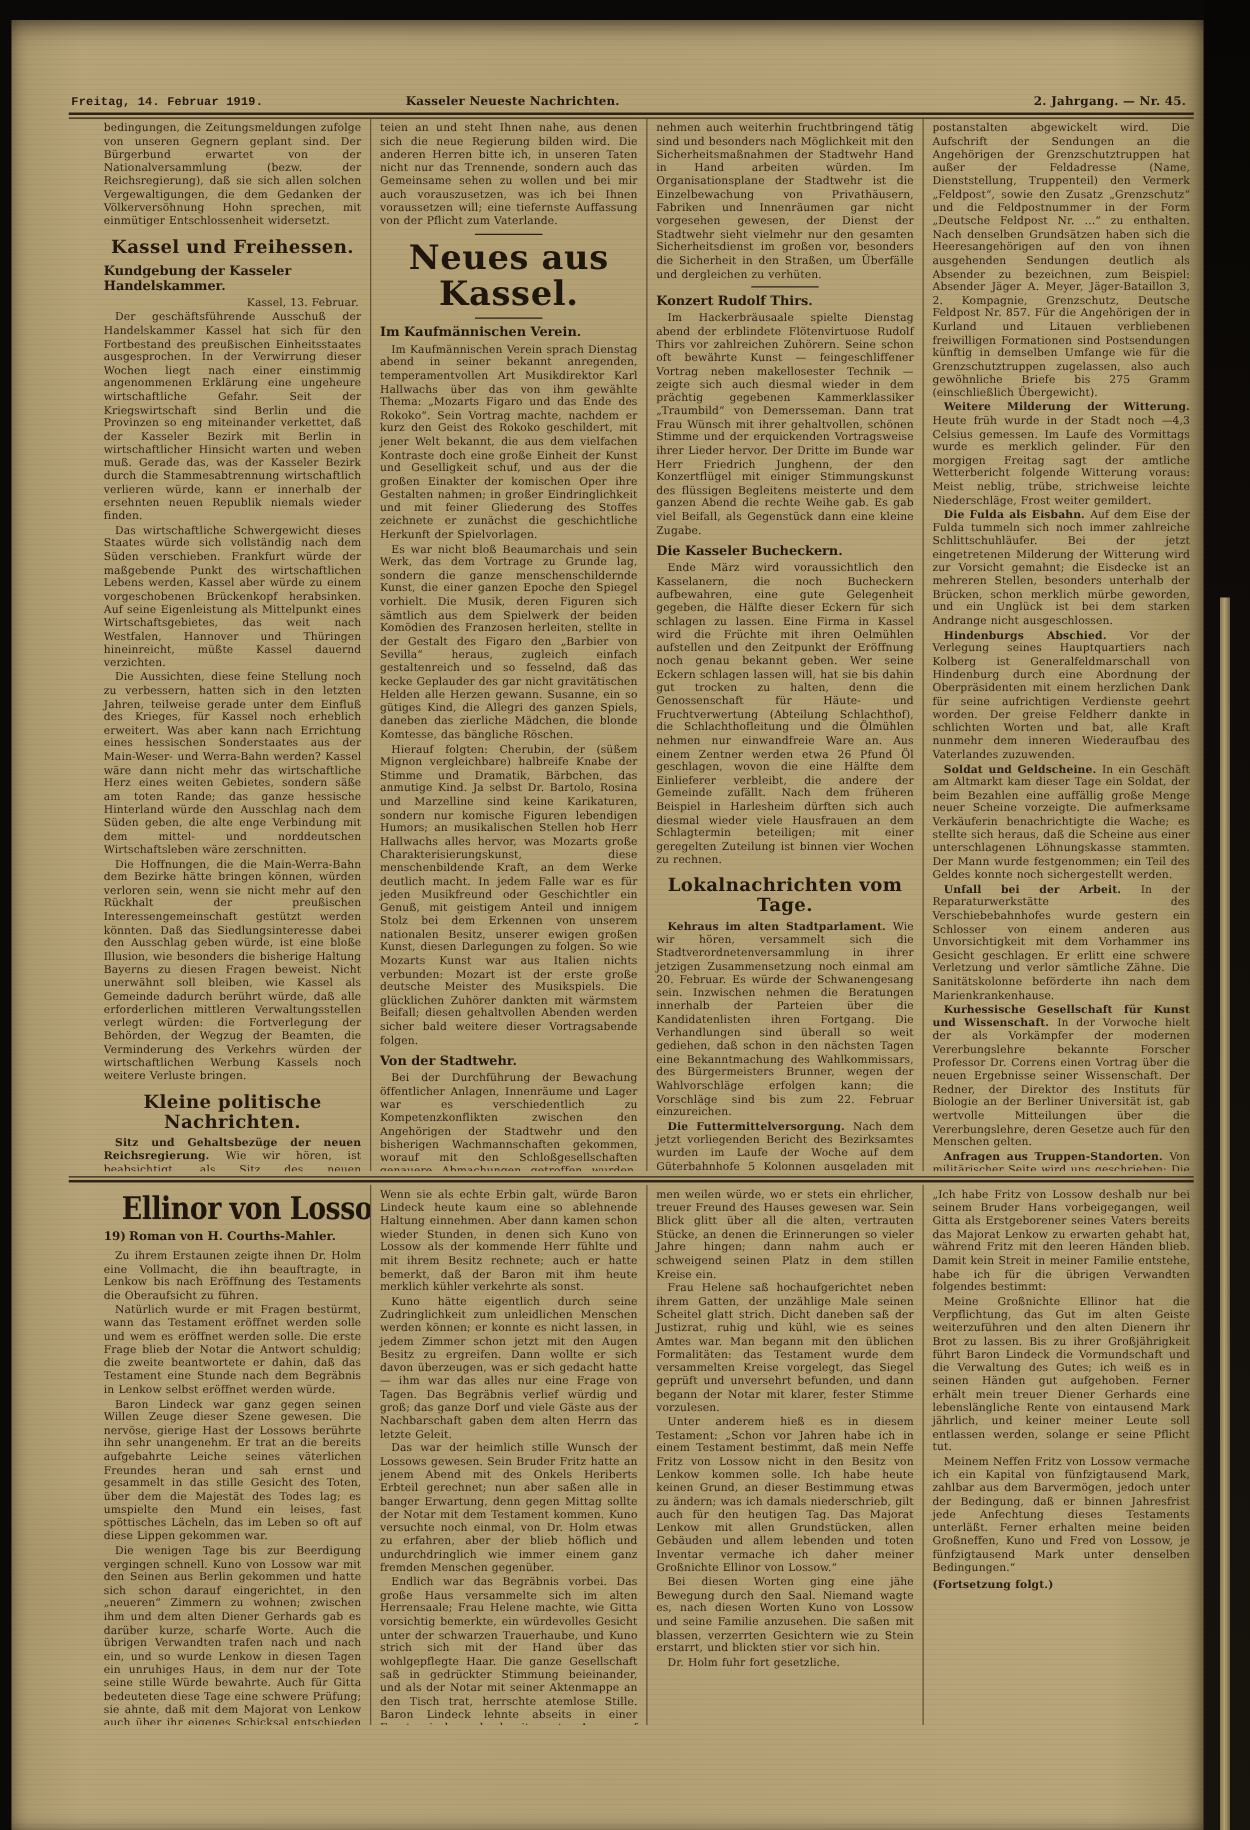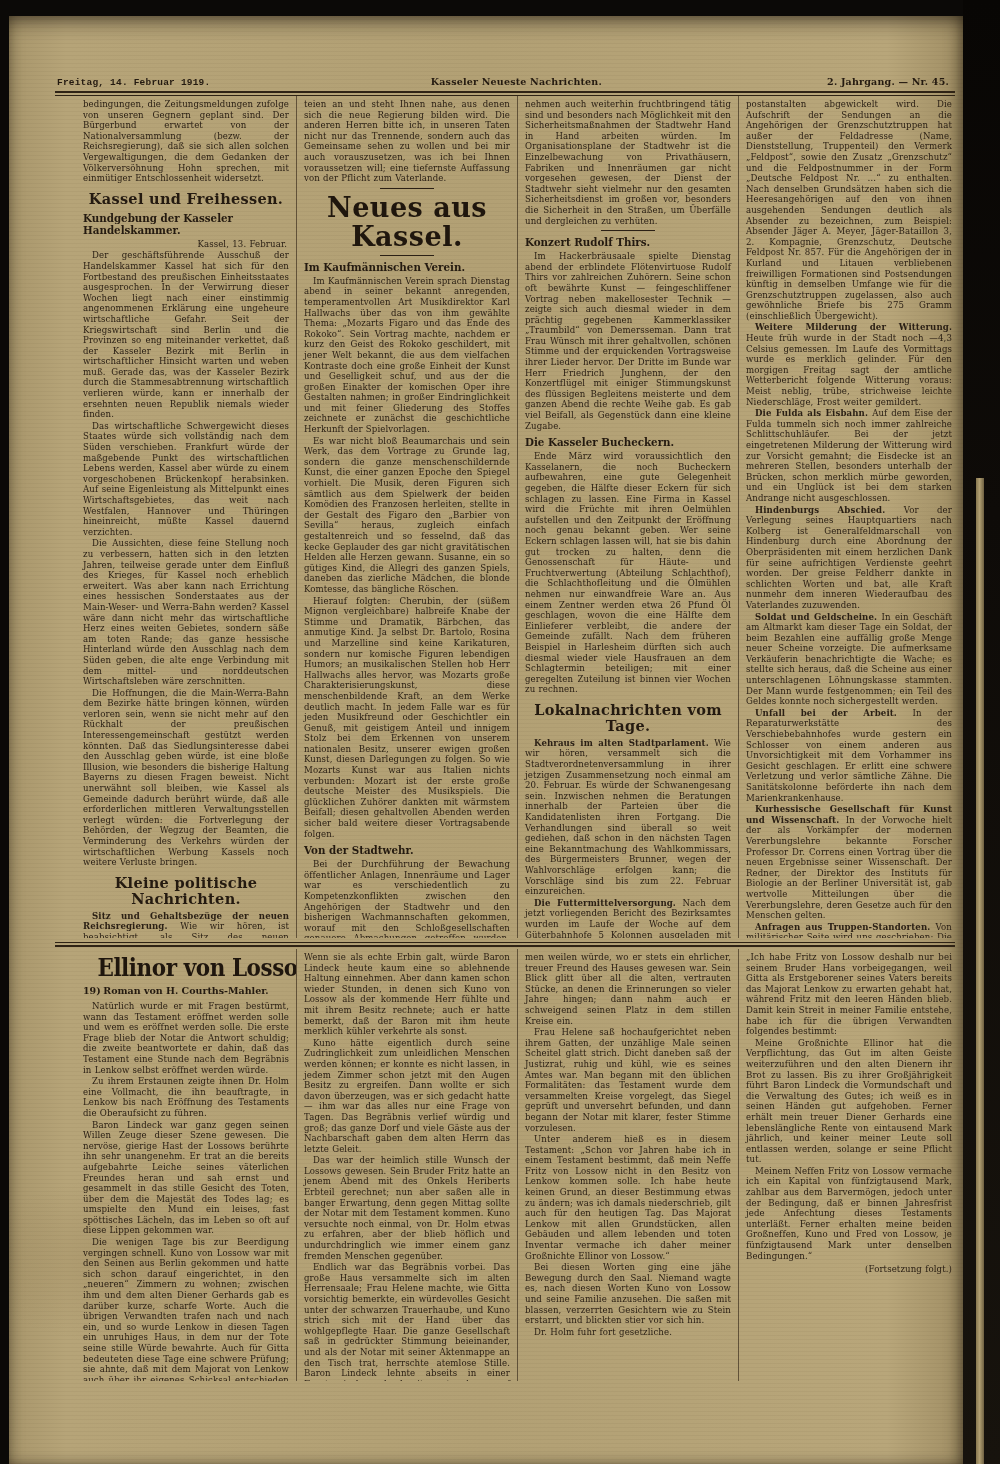--- a/index.html
+++ b/index.html
@@ -24,21 +24,21 @@
       linear-gradient(90deg,#a8966b 0%,#b6a478 6%,#b2a074 50%,#b8a67a 92%,#a08e64 100%);
     box-shadow:
       inset 0 16px 20px -12px rgba(18,12,6,0.6),
       inset -10px 0 16px -8px rgba(18,12,6,0.55),
       inset 10px 0 16px -11px rgba(18,12,6,0.4),
       inset 0 -10px 16px -12px rgba(18,12,6,0.35);
   }
   .masthead{margin:60px 14px 0 48px;display:flex;align-items:baseline;
     font-size:9.5px;font-weight:bold;color:#241a10;letter-spacing:0.2px;}
   .m-date{width:30%;font-family:Liberation Mono, monospace;}
-  .m-title{flex:1;text-align:center;}
+  .m-title{flex:1;}
   .m-issue{width:27%;text-align:right;}
   .head-rule{margin:3px 8px 0 46px;height:2px;border-top:2px solid #2f2315;border-bottom:1px solid #2f2315;}
   .columns{display:flex;align-items:stretch;margin:0 4px 0 72px;}
   .columns.main{height:842px;overflow:hidden;}
   .columns.feuil{height:432px;overflow:hidden;}
   .col{flex:1 1 0;min-width:0;padding:3px 7px 0 7px;border-left:1px solid rgba(52,39,23,0.65);overflow:hidden;}
   .col:first-child{border-left:none;padding-left:2px;}
   .feuil-rule{margin:4px 8px 2px 46px;height:2px;border-top:1px solid #2f2315;border-bottom:2px solid #2f2315;}
 
   .b-para,.b-item,.b-opening,.b-closing,.b-dateline{
@@ -53,21 +53,21 @@
     margin:5px 0 3px;color:#241a10;}
   .b-bigheading{font-size:27px;line-height:29px;font-weight:bold;text-align:center;
     margin:3px 0 2px;color:#1f160d;letter-spacing:0.5px;}
   .b-rule{width:54px;margin:4px auto;border-top:1.3px solid #2b2015;}
   .b-title{font-size:25px;line-height:27px;font-weight:bold;text-align:center;
     margin:2px 0 4px;color:#1f160d;letter-spacing:-0.5px;white-space:nowrap;
     transform:scaleX(0.86);transform-origin:center;}
   .b-byline{font-size:9.5px;line-height:12px;font-weight:bold;text-align:center;
     margin:0 0 4px;color:#241a10;position:relative;}
   .byline-num{position:absolute;left:0;font-weight:bold;}
-  .b-closing{text-align:right;text-indent:0;margin-top:3px;}
+  .b-closing{text-indent:0;margin-top:3px;font-weight:bold;}
   h1,h2,h3,p{margin-block:0;}
 </style>
 </head>
 <body>
 
 <div class="scan">
   <div class="paper">
     <header class="masthead">
       <span class="m-date">Freitag, 14. Februar 1919.</span>
       <span class="m-title">Kasseler Neueste Nachrichten.</span>
@@ -119,22 +119,22 @@
           <p class="b-item"><b>Unfall bei der Arbeit. </b>In der Reparaturwerkstätte des Verschiebebahnhofes wurde gestern ein Schlosser von einem anderen aus Unvorsichtigkeit mit dem Vorhammer ins Gesicht geschlagen. Er erlitt eine schwere Verletzung und verlor sämtliche Zähne. Die Sanitätskolonne beförderte ihn nach dem Marienkrankenhause.</p>
           <p class="b-item"><b>Kurhessische Gesellschaft für Kunst und Wissenschaft. </b>In der Vorwoche hielt der als Vorkämpfer der modernen Vererbungslehre bekannte Forscher Professor Dr. Correns einen Vortrag über die neuen Ergebnisse seiner Wissenschaft. Der Redner, der Direktor des Instituts für Biologie an der Berliner Universität ist, gab wertvolle Mitteilungen über die Vererbungslehre, deren Gesetze auch für den Menschen gelten.</p>
           <p class="b-item"><b>Anfragen aus Truppen-Standorten. </b>Von militärischer Seite wird uns geschrieben: Die Demobilmachungs-Auskunftsstellen der Kriegsministerien sowohl, als die bisherigen Generalkommandos sind mit Anfragen aus dem Publikum über Standorte von Truppen, Verzögerungsgründe, Demobilmachungs- und Versorgungsangelegenheiten aller Art so überhäuft, daß eine sachgemäße Beantwortung dieser Fragen nicht mehr durchführbar ist. Die Garnison- oder Bezirkskommandos sind für die zunächst gelegenen Anfragen zuständig; nur die dort nicht zu erledigenden Anfragen werden von diesen an das Generalkommando weitergegeben. Im Interesse einer schnellen Erledigung wird daher gebeten, in der Regel die gewünschte Antwort dort zu erfragen, ehe man sich mit Anfragen an das Generalkommando oder an das Kriegsministerium wendet.</p>
         </div>
       </main>
     <div class="feuil-rule"></div>
     <section class="columns feuil" id="feuilleton-columns">
         <div class="col">
           <h1 class="b-title">Ellinor von Lossow</h1>
           <p class="b-byline"><span class="byline-num">19)</span>Roman von H. Courths-Mahler.</p>
+          <p class="b-para">Zu ihrem Erstaunen zeigte ihnen Dr. Holm eine Vollmacht, die ihn beauftragte, in Lenkow bis nach Eröffnung des Testaments die Oberaufsicht zu führen.</p>
           <p class="b-para">Natürlich wurde er mit Fragen bestürmt, wann das Testament eröffnet werden solle und wem es eröffnet werden solle. Die erste Frage blieb der Notar die Antwort schuldig; die zweite beantwortete er dahin, daß das Testament eine Stunde nach dem Begräbnis in Lenkow selbst eröffnet werden würde.</p>
-          <p class="b-para">Zu ihrem Erstaunen zeigte ihnen Dr. Holm eine Vollmacht, die ihn beauftragte, in Lenkow bis nach Eröffnung des Testaments die Oberaufsicht zu führen.</p>
           <p class="b-para">Baron Lindeck war ganz gegen seinen Willen Zeuge dieser Szene gewesen. Die nervöse, gierige Hast der Lossows berührte ihn sehr unangenehm. Er trat an die bereits aufgebahrte Leiche seines väterlichen Freundes heran und sah ernst und gesammelt in das stille Gesicht des Toten, über dem die Majestät des Todes lag; es umspielte den Mund ein leises, fast spöttisches Lächeln, das im Leben so oft auf diese Lippen gekommen war.</p>
           <p class="b-para">Die wenigen Tage bis zur Beerdigung vergingen schnell. Kuno von Lossow war mit den Seinen aus Berlin gekommen und hatte sich schon darauf eingerichtet, in den „neueren“ Zimmern zu wohnen; zwischen ihm und dem alten Diener Gerhards gab es darüber kurze, scharfe Worte. Auch die übrigen Verwandten trafen nach und nach ein, und so wurde Lenkow in diesen Tagen ein unruhiges Haus, in dem nur der Tote seine stille Würde bewahrte. Auch für Gitta bedeuteten diese Tage eine schwere Prüfung; sie ahnte, daß mit dem Majorat von Lenkow auch über ihr eigenes Schicksal entschieden werden sollte.</p>
         </div>
         <div class="col">
           <p class="b-opening">Wenn sie als echte Erbin galt, würde Baron Lindeck heute kaum eine so ablehnende Haltung einnehmen. Aber dann kamen schon wieder Stunden, in denen sich Kuno von Lossow als der kommende Herr fühlte und mit ihrem Besitz rechnete; auch er hatte bemerkt, daß der Baron mit ihm heute merklich kühler verkehrte als sonst.</p>
           <p class="b-para">Kuno hätte eigentlich durch seine Zudringlichkeit zum unleidlichen Menschen werden können; er konnte es nicht lassen, in jedem Zimmer schon jetzt mit den Augen Besitz zu ergreifen. Dann wollte er sich davon überzeugen, was er sich gedacht hatte — ihm war das alles nur eine Frage von Tagen. Das Begräbnis verlief würdig und groß; das ganze Dorf und viele Gäste aus der Nachbarschaft gaben dem alten Herrn das letzte Geleit.</p>
           <p class="b-para">Das war der heimlich stille Wunsch der Lossows gewesen. Sein Bruder Fritz hatte an jenem Abend mit des Onkels Heriberts Erbteil gerechnet; nun aber saßen alle in banger Erwartung, denn gegen Mittag sollte der Notar mit dem Testament kommen. Kuno versuchte noch einmal, von Dr. Holm etwas zu erfahren, aber der blieb höflich und undurchdringlich wie immer einem ganz fremden Menschen gegenüber.</p>
           <p class="b-para">Endlich war das Begräbnis vorbei. Das große Haus versammelte sich im alten Herrensaale; Frau Helene machte, wie Gitta vorsichtig bemerkte, ein würdevolles Gesicht unter der schwarzen Trauerhaube, und Kuno strich sich mit der Hand über das wohlgepflegte Haar. Die ganze Gesellschaft saß in gedrückter Stimmung beieinander, und als der Notar mit seiner Aktenmappe an den Tisch trat, herrschte atemlose Stille. Baron Lindeck lehnte abseits in einer Fensternische und sah mit ernsten Augen auf all die blassen, abgespannten Gesichter. Wehmütig dachte er daran, daß er heute vielleicht zum letztenmal in diesen Räu-</p>
         </div>
         <div class="col">

